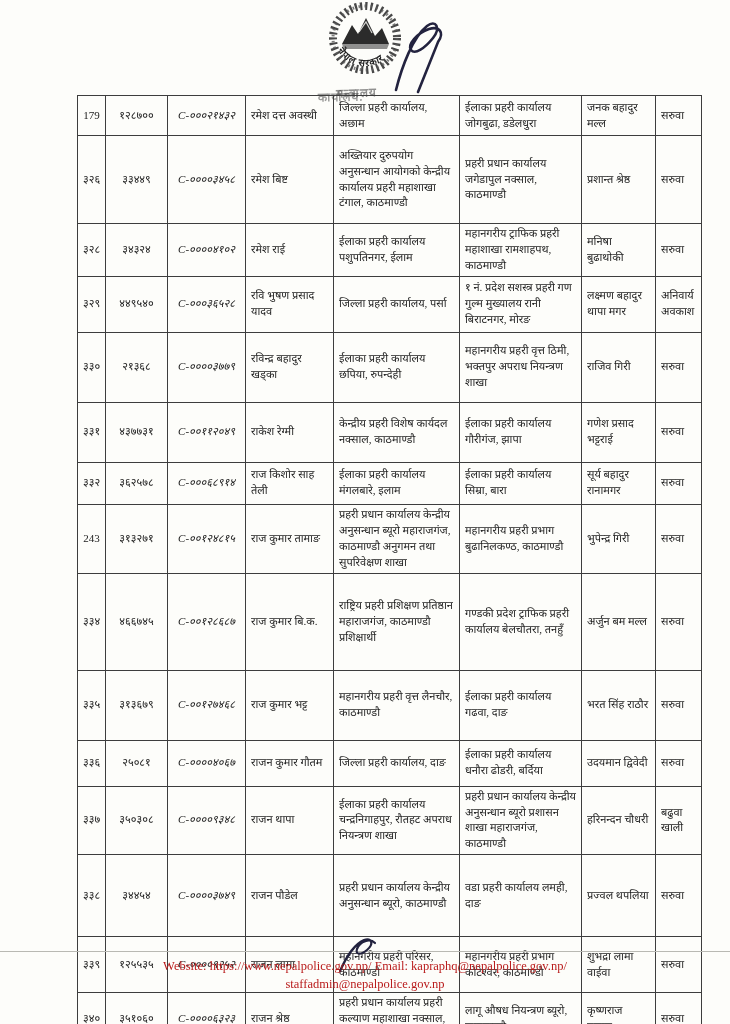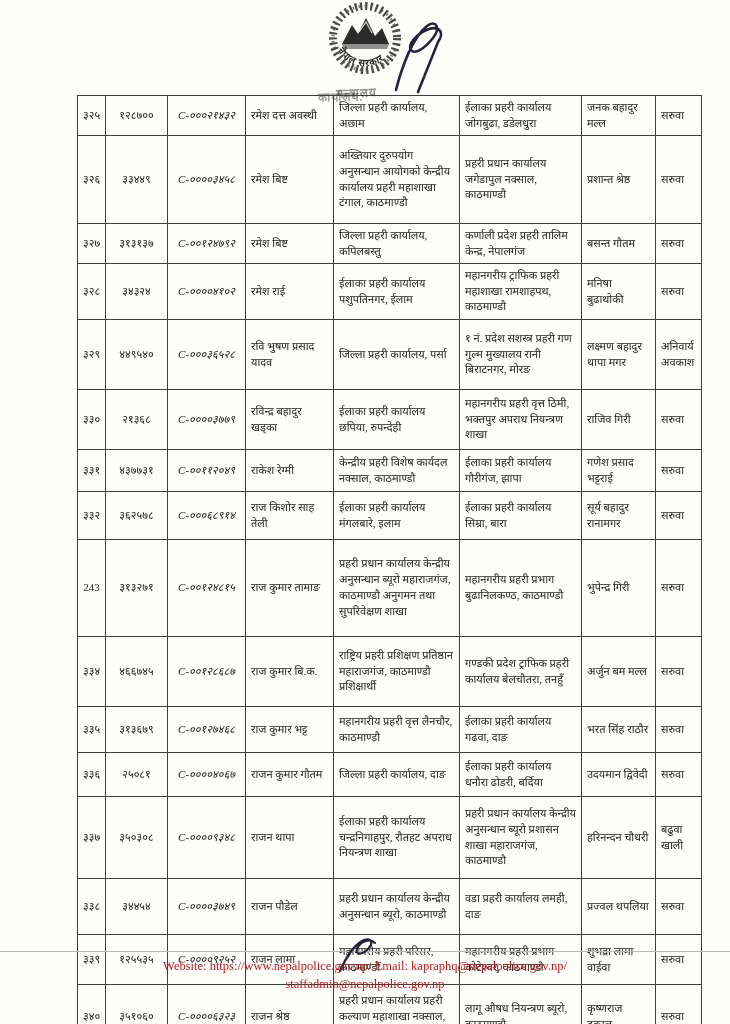--- a/index.html
+++ b/index.html
@@ -99,47 +99,37 @@
         <col style="width:62px">
         <col style="width:78px">
         <col style="width:88px">
       <col style="width:126px">
         <col style="width:122px">
         <col style="width:74px">
         <col style="width:46px">
     </colgroup>
     <tbody id="roster-body">
         <tr>
-          <td class="c-sn">३२५</td>
+          <td class="c-sn">179</td>
           <td class="c-number">१२८७००</td>
           <td class="c-code">C-०००२१४३२</td>
           <td class="c-name">रमेश दत्त अवस्थी</td>
           <td class="c-office_from">जिल्ला प्रहरी कार्यालय, अछाम</td>
           <td class="c-office_to">ईलाका प्रहरी कार्यालय जोगबुढा, डडेलधुरा</td>
           <td class="c-contact_person">जनक बहादुर मल्ल</td>
           <td class="c-status">सरुवा</td>
         </tr>
         <tr>
           <td class="c-sn">३२६</td>
           <td class="c-number">३३४४९</td>
           <td class="c-code">C-००००३४५८</td>
           <td class="c-name">रमेश बिष्ट</td>
           <td class="c-office_from">अख्तियार दुरुपयोग अनुसन्धान आयोगको केन्द्रीय कार्यालय प्रहरी महाशाखा टंगाल, काठमाण्डौ</td>
           <td class="c-office_to">प्रहरी प्रधान कार्यालय जगेडापुल नक्साल, काठमाण्डौ</td>
           <td class="c-contact_person">प्रशान्त श्रेष्ठ</td>
-          <td class="c-status">सरुवा</td>
-        </tr>
-        <tr>
-          <td class="c-sn">३२७</td>
-          <td class="c-number">३१३१३७</td>
-          <td class="c-code">C-००१२४७९२</td>
-          <td class="c-name">रमेश बिष्ट</td>
-          <td class="c-office_from">जिल्ला प्रहरी कार्यालय, कपिलबस्तु</td>
-          <td class="c-office_to">कर्णाली प्रदेश प्रहरी तालिम केन्द्र, नेपालगंज</td>
-          <td class="c-contact_person">बसन्त गौतम</td>
           <td class="c-status">सरुवा</td>
         </tr>
         <tr>
           <td class="c-sn">३२८</td>
           <td class="c-number">३४३२४</td>
           <td class="c-code">C-००००४१०२</td>
           <td class="c-name">रमेश राई</td>
           <td class="c-office_from">ईलाका प्रहरी कार्यालय पशुपतिनगर, ईलाम</td>
           <td class="c-office_to">महानगरीय ट्राफिक प्रहरी महाशाखा रामशाहपथ, काठमाण्डौ</td>
           <td class="c-contact_person">मनिषा बुढाथोकी</td>

